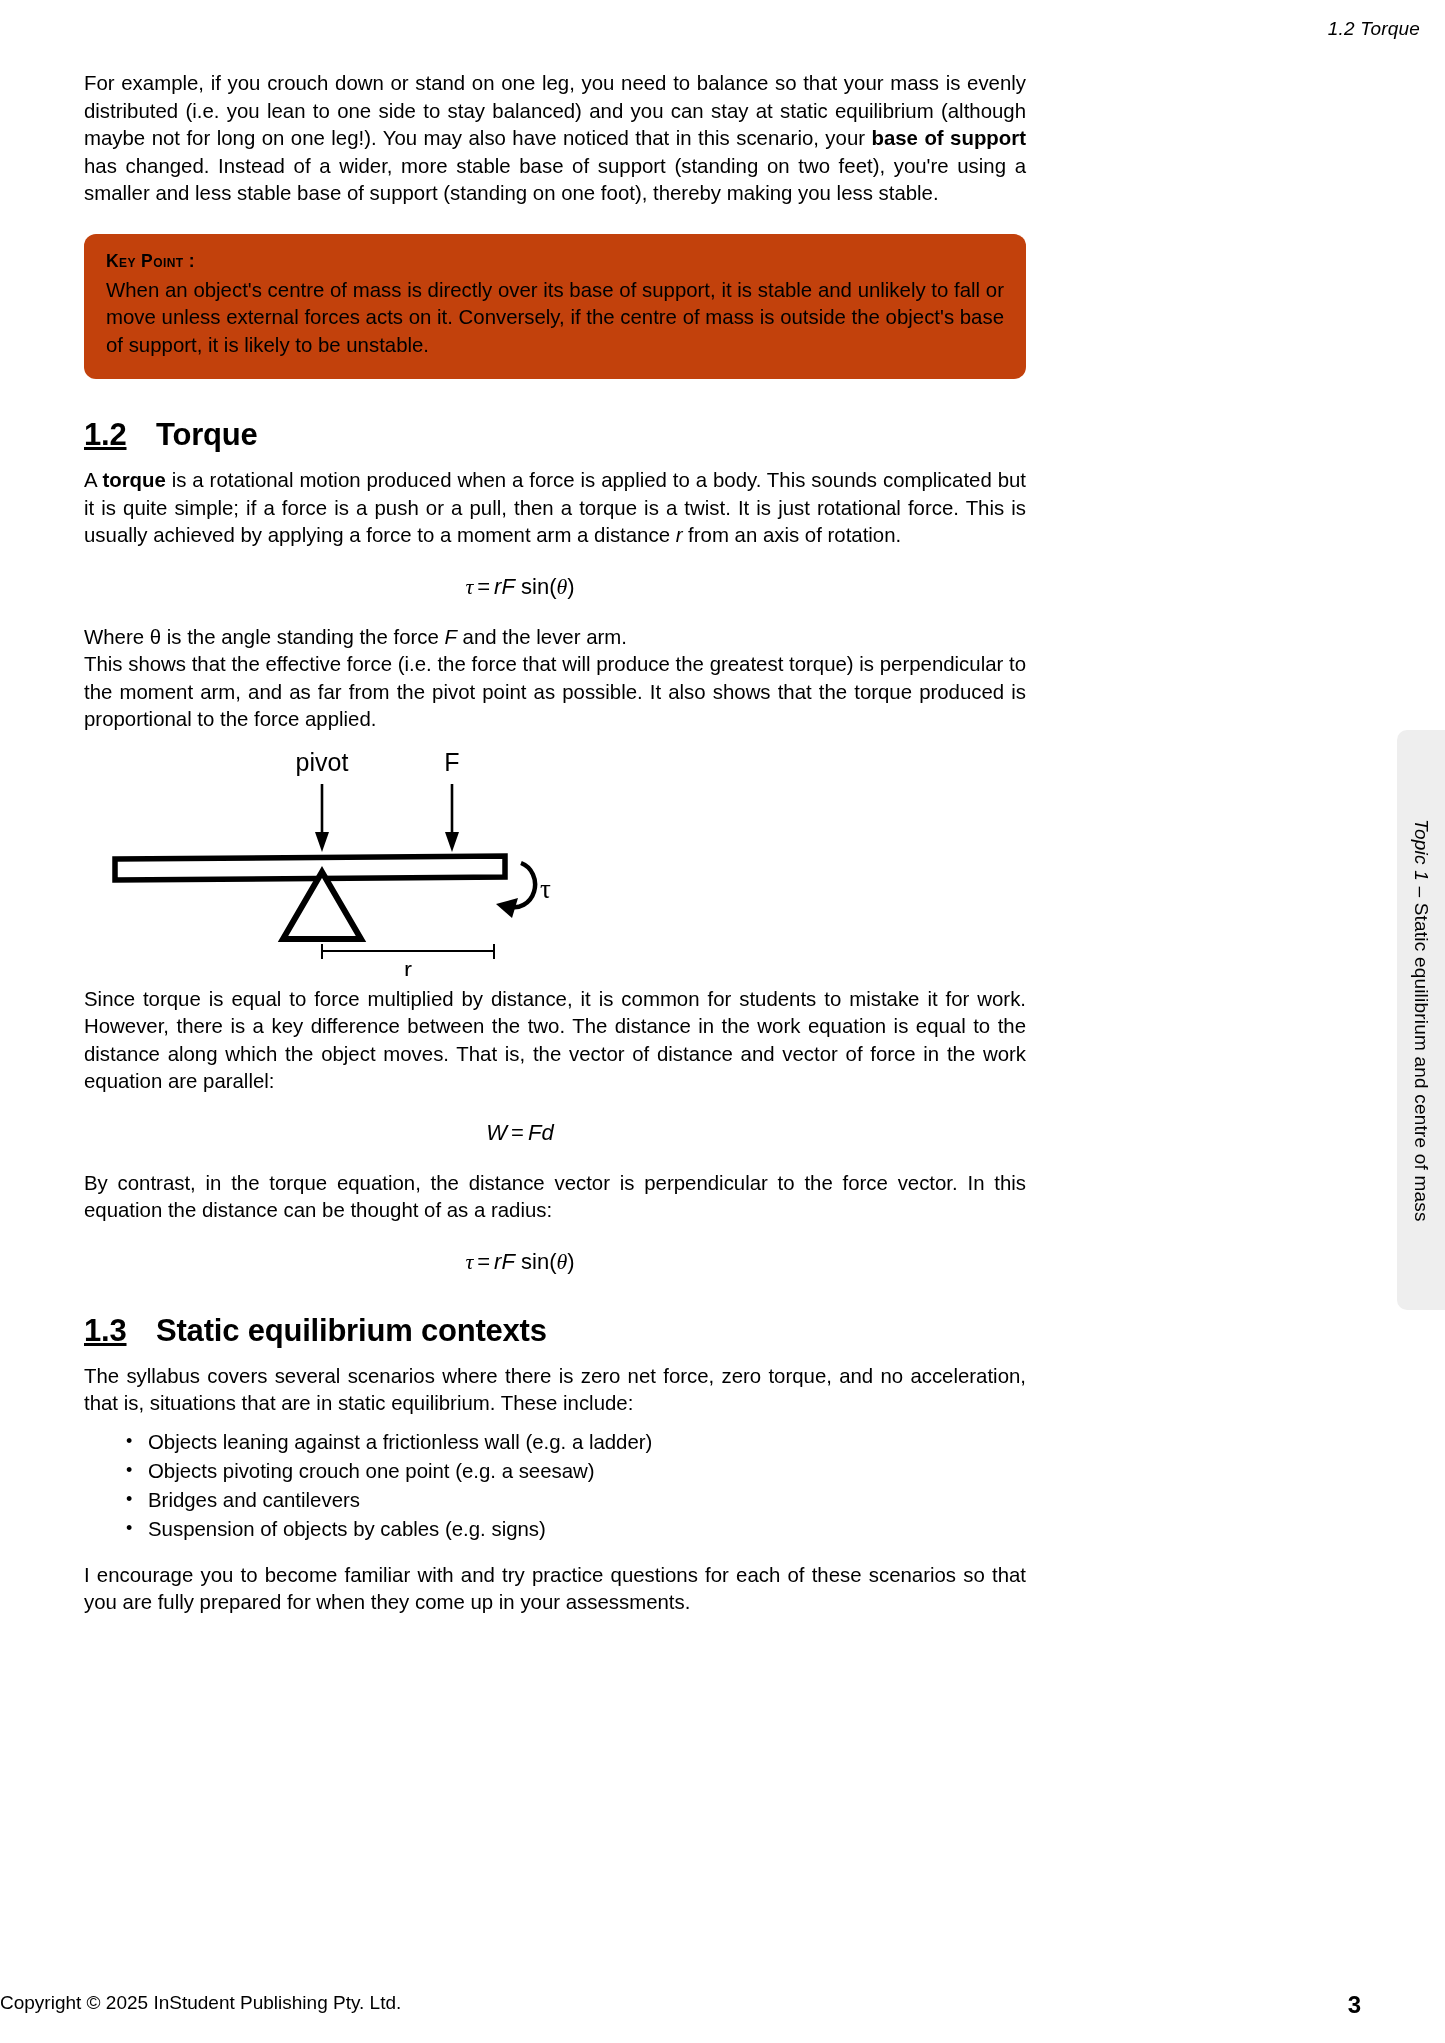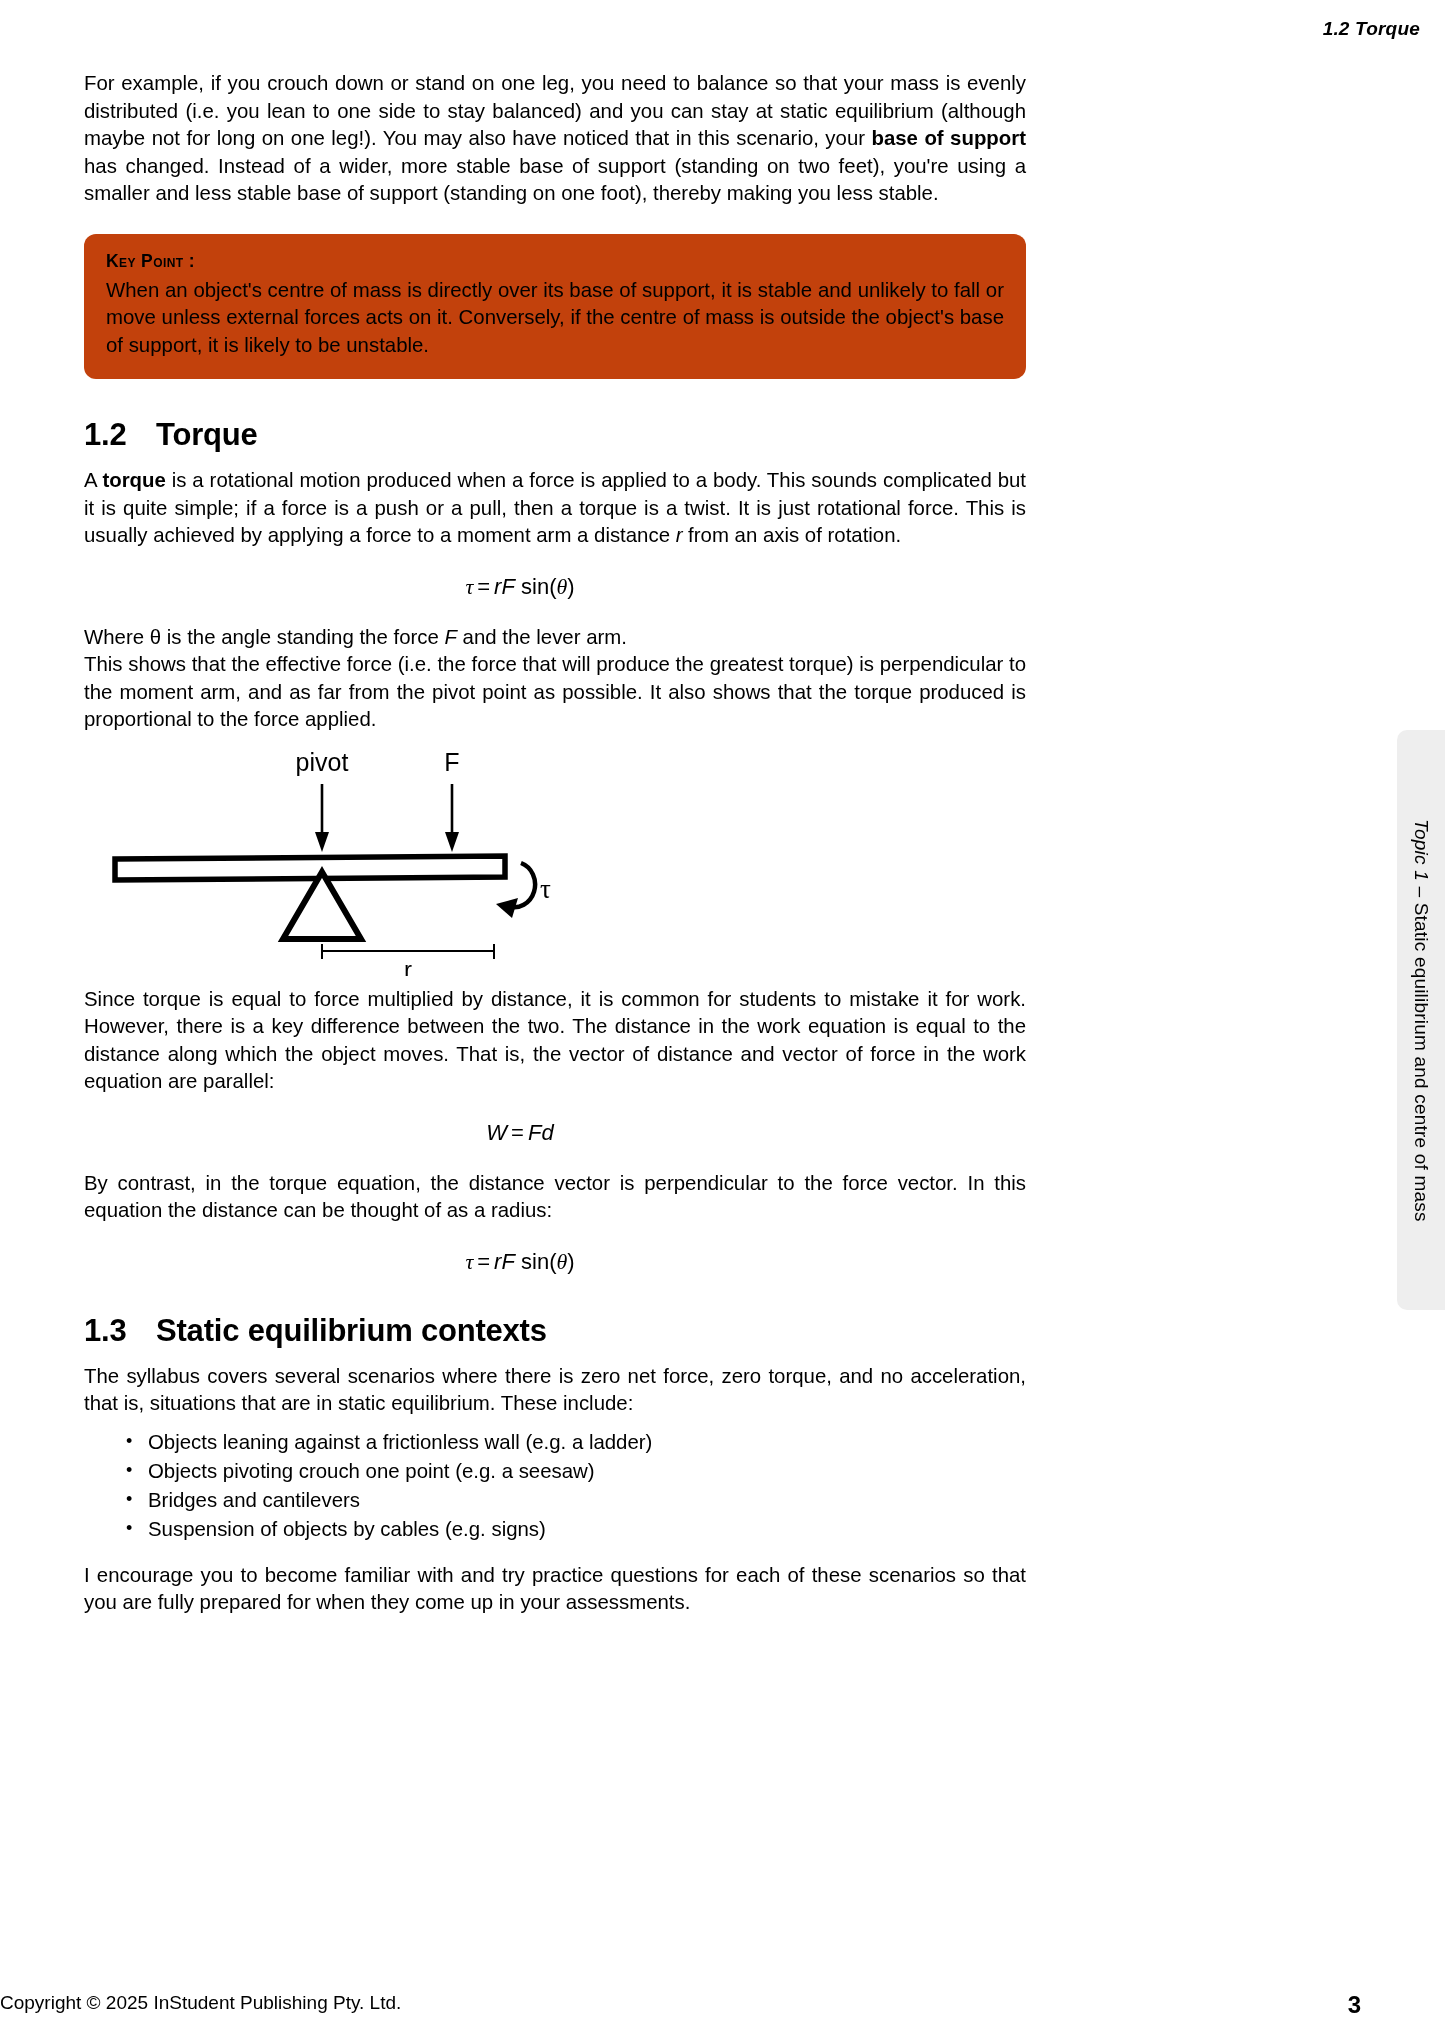--- a/index.html
+++ b/index.html
@@ -23,21 +23,20 @@
 
   
   .running-header {
     position: absolute;
     top: 18px;
     right: 25px;
     font-size: 19px;
     font-style: italic;
     letter-spacing: 0.2px;
     color: #000;
-    font-weight: bold;
   }
 
   
   .content {
     position: absolute;
     left: 84px;
     top: 70px;
     width: 942px;
   }
 
@@ -81,20 +80,21 @@
     font-size: 31px;
     font-weight: bold;
     margin: 38px 0 14px 0;
     letter-spacing: -0.2px;
     display: flex;
   }
   h2.section-heading .num {
     display: inline-block;
     width: 72px;
     flex: 0 0 72px;
+    text-decoration: underline;
   }
 
   
   .equation {
     text-align: center;
     font-size: 22px;
     margin: 24px 0 24px 0;
     padding-right: 70px;
   }
   .equation .sym  { font-family: "Liberation Serif", serif; font-style: italic;}

